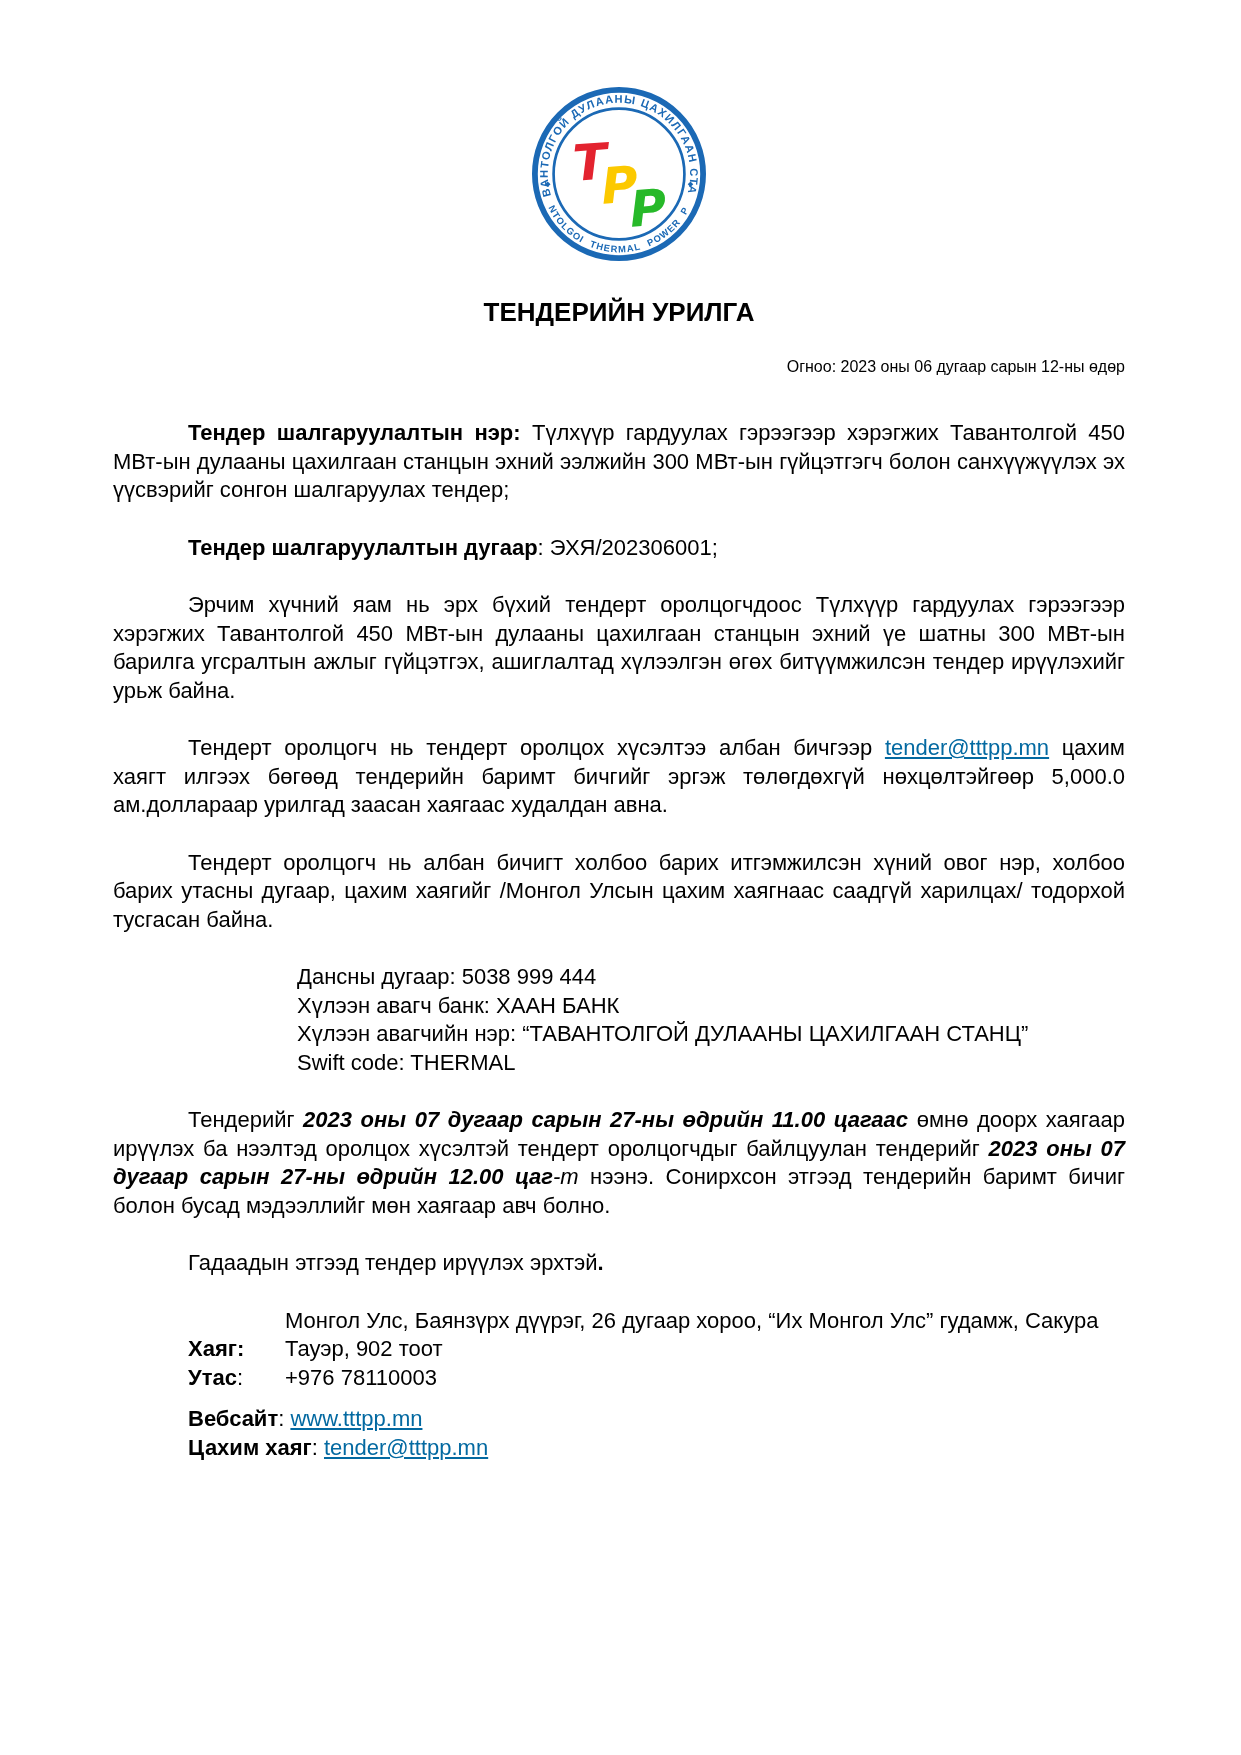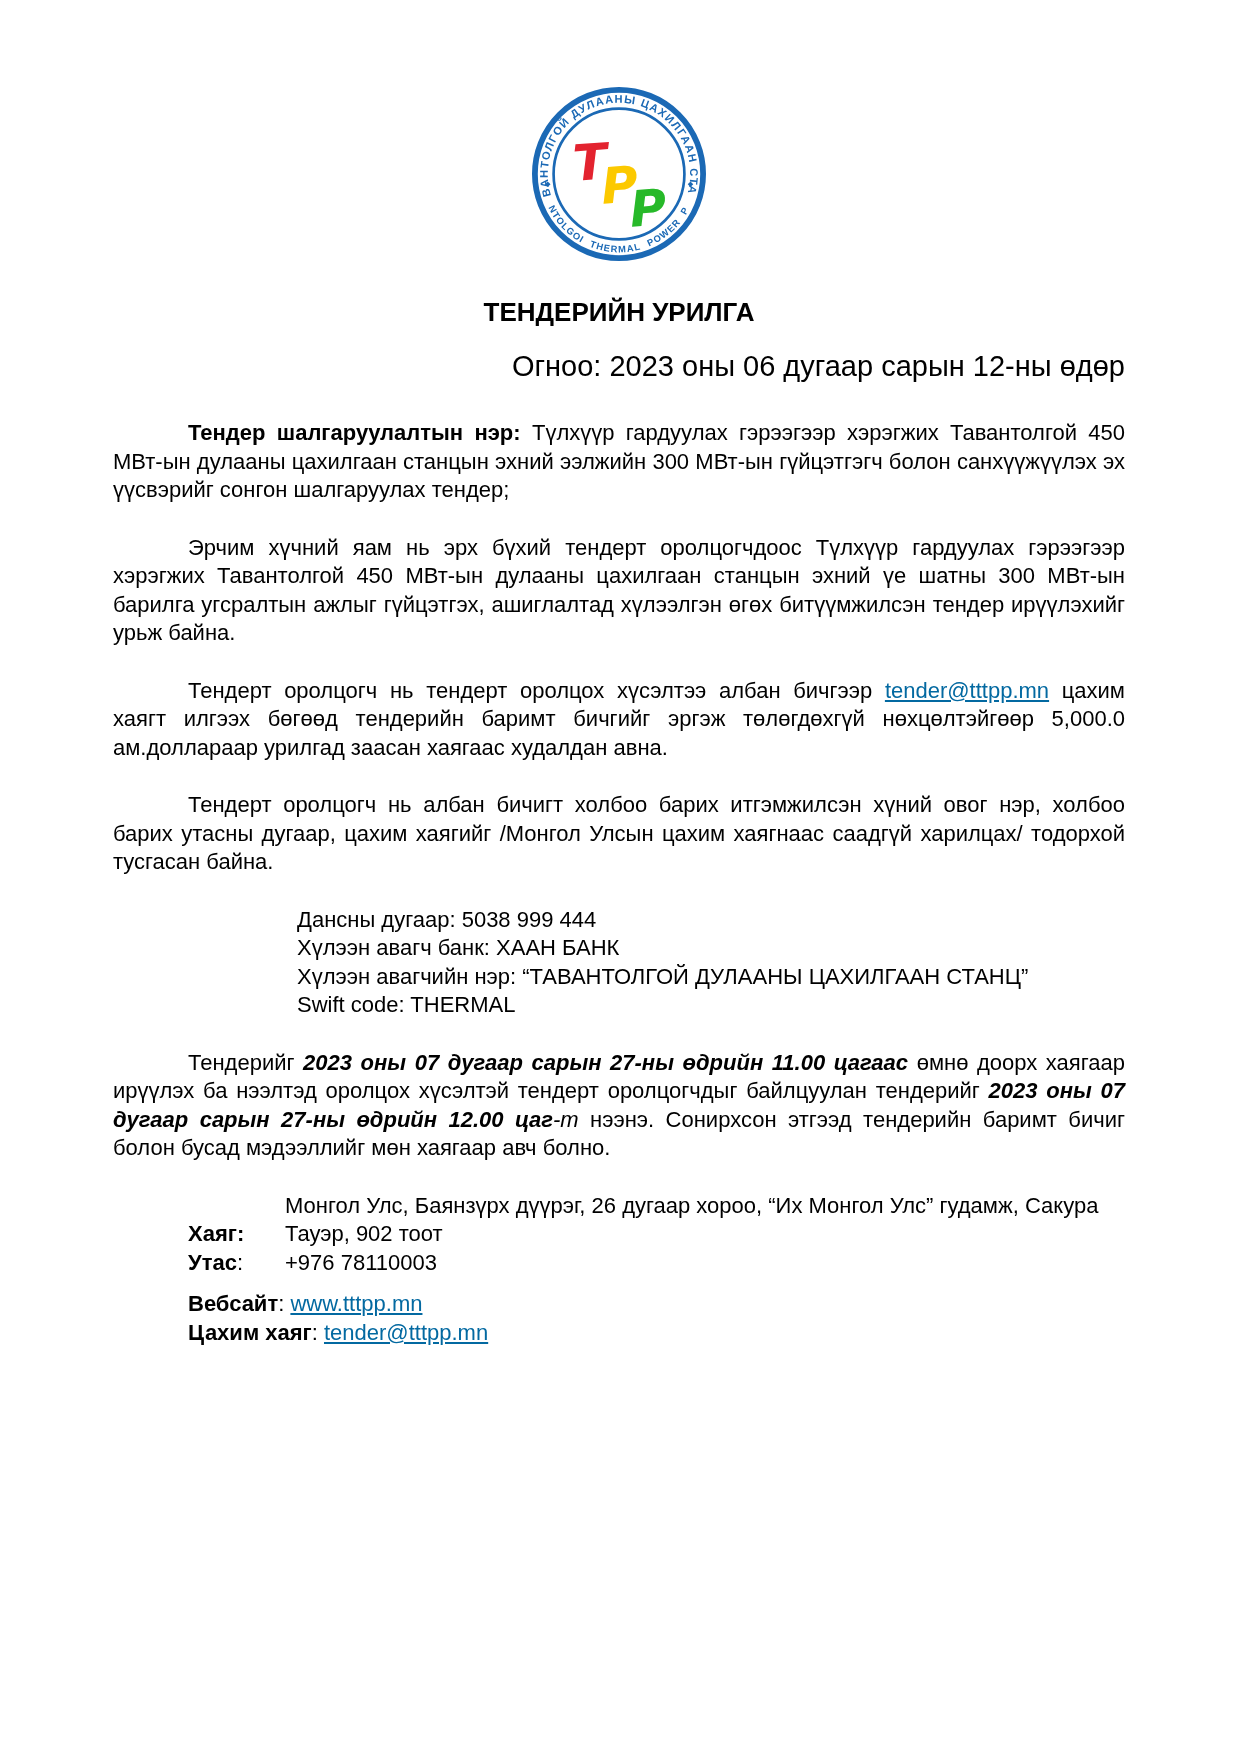--- a/index.html
+++ b/index.html
@@ -18,21 +18,21 @@
   .tpp text{
     font-family:"DejaVu Sans","Liberation Sans",sans-serif;
     font-weight:700;font-style:italic;font-size:56px;
     stroke:#ffffff;stroke-width:3px;paint-order:stroke;
   }
   .doc-title{
     font-size:26px;font-weight:700;text-align:center;
     margin:30px 0 0 0;line-height:30px;
   }
   .date-line{
-    font-size:29px;text-align:right;line-height:29px;
+    font-size:16px;text-align:right;line-height:29px;
     margin:25px 0 38px 0;
   }
   .para{font-size:22px;line-height:28.5px;margin:0 0 29px 0;}
   .v-body{text-align:justify;text-indent:75px;}
   .v-bank{padding-left:184px;}
   .v-labelline{padding-left:75px;}
   .v-contact{display:flex;padding-left:75px;}
   .v-contact .label{flex:0 0 97px;}
   .v-contact .value{flex:1;}
   .no-gap{margin-bottom:0;}
@@ -67,28 +67,30 @@
       </g>
     </svg>
   </div>
 
   <h1 class="doc-title">ТЕНДЕРИЙН УРИЛГА</h1>
 
   <div class="date-line">Огноо: 2023 оны 06 дугаар сарын 12-ны өдөр</div>
 
   <div>
       <div class="para v-body"><span class="b">Тендер шалгаруулалтын нэр: </span><span>Түлхүүр гардуулах гэрээгээр хэрэгжих Тавантолгой 450 МВт-ын дулааны цахилгаан станцын эхний ээлжийн 300 МВт-ын гүйцэтгэгч болон санхүүжүүлэх эх үүсвэрийг сонгон шалгаруулах тендер;</span></div>
+      <div class="para v-body"><span class="b">Тендер шалгаруулалтын дугаар</span><span>: ЭХЯ/202306001;</span></div>
       <div class="para v-body"><span>Эрчим хүчний яам нь эрх бүхий тендерт оролцогчдоос Түлхүүр гардуулах гэрээгээр хэрэгжих Тавантолгой 450 МВт-ын дулааны цахилгаан станцын эхний үе шатны 300 МВт-ын барилга угсралтын ажлыг гүйцэтгэх, ашиглалтад хүлээлгэн өгөх битүүмжилсэн тендер ирүүлэхийг урьж байна.</span></div>
       <div class="para v-body"><span>Тендерт оролцогч нь тендерт оролцох хүсэлтээ албан бичгээр </span><a class="link" href="#">tender@tttpp.mn</a><span> цахим хаягт илгээх бөгөөд тендерийн баримт бичгийг эргэж төлөгдөхгүй нөхцөлтэйгөөр 5,000.0 ам.доллараар урилгад заасан хаягаас худалдан авна.</span></div>
       <div class="para v-body"><span>Тендерт оролцогч нь албан бичигт холбоо барих итгэмжилсэн хүний  овог нэр, холбоо барих утасны дугаар, цахим хаягийг /Монгол Улсын цахим хаягнаас саадгүй харилцах/ тодорхой тусгасан байна.</span></div>
       <div class="para v-bank no-gap"><span>Дансны дугаар: 5038 999 444</span></div>
       <div class="para v-bank no-gap"><span>Хүлээн авагч банк: ХААН БАНК</span></div>
       <div class="para v-bank no-gap"><span>Хүлээн авагчийн нэр: “ТАВАНТОЛГОЙ ДУЛААНЫ ЦАХИЛГААН СТАНЦ”</span></div>
       <div class="para v-bank"><span>Swift code: THERMAL</span></div>
       <div class="para v-body"><span>Тендерийг </span><span class="b i">2023 оны 07 дугаар сарын 27-ны өдрийн 11.00 цагаас</span><span> өмнө доорх хаягаар ирүүлэх ба нээлтэд оролцох хүсэлтэй тендерт оролцогчдыг байлцуулан тендерийг </span><span class="b i">2023 оны 07 дугаар сарын 27-ны өдрийн 12.00 цаг</span><span class="i">-т</span><span> нээнэ. Сонирхсон этгээд тендерийн баримт бичиг болон бусад мэдээллийг мөн хаягаар авч болно.</span></div>
+      <div class="para v-body"><span>Гадаадын этгээд тендер ирүүлэх эрхтэй</span><span class="b">.</span></div>
       <div class="para v-contact no-gap top-gap">
         <span class="label"><span class="b">Хаяг:</span></span>
         <span class="value"><span>Монгол Улс, Баянзүрх дүүрэг, 26 дугаар хороо, “Их Монгол Улс” гудамж, Сакура Тауэр, 902 тоот</span></span>
       </div>
       <div class="para v-contact no-gap">
         <span class="label"><span class="b">Утас</span><span>:</span></span>
         <span class="value"><span>+976 78110003</span></span>
       </div>
       <div class="para v-labelline no-gap top-gap"><span class="b">Вебсайт</span><span>: </span><a class="link" href="#">www.tttpp.mn</a></div>
       <div class="para v-labelline no-gap"><span class="b">Цахим хаяг</span><span>:  </span><a class="link" href="#">tender@tttpp.mn</a></div>

